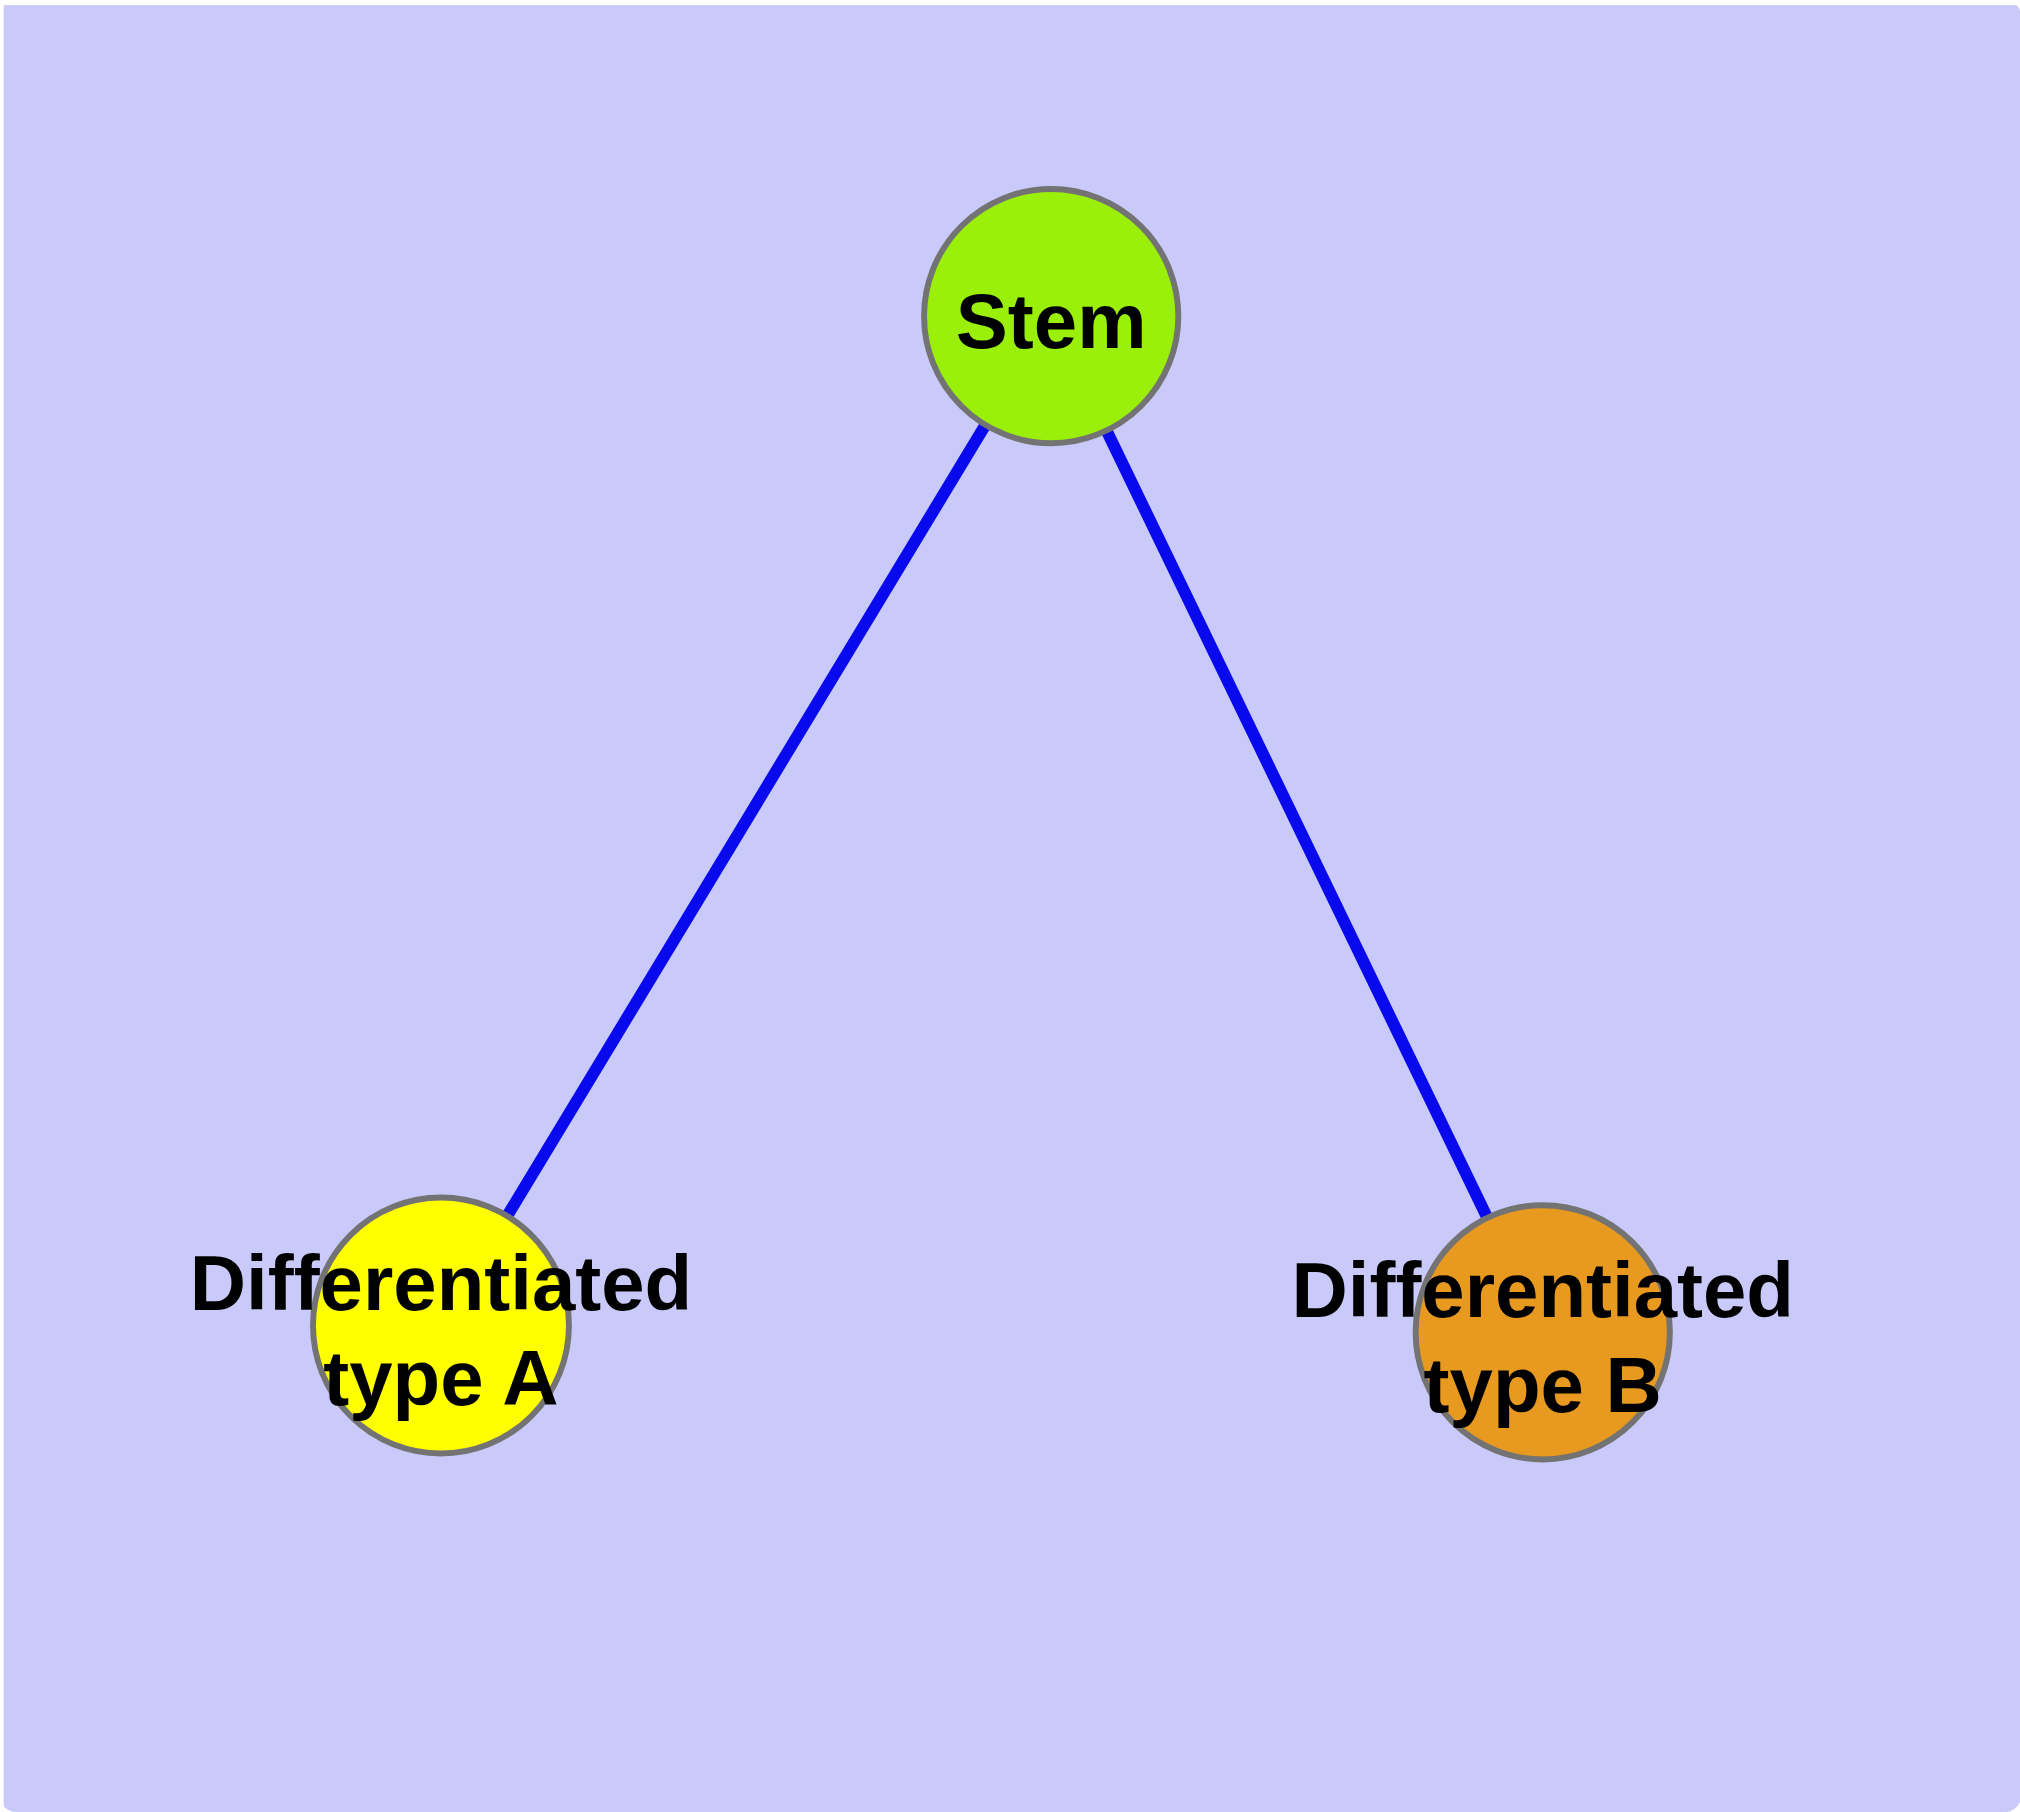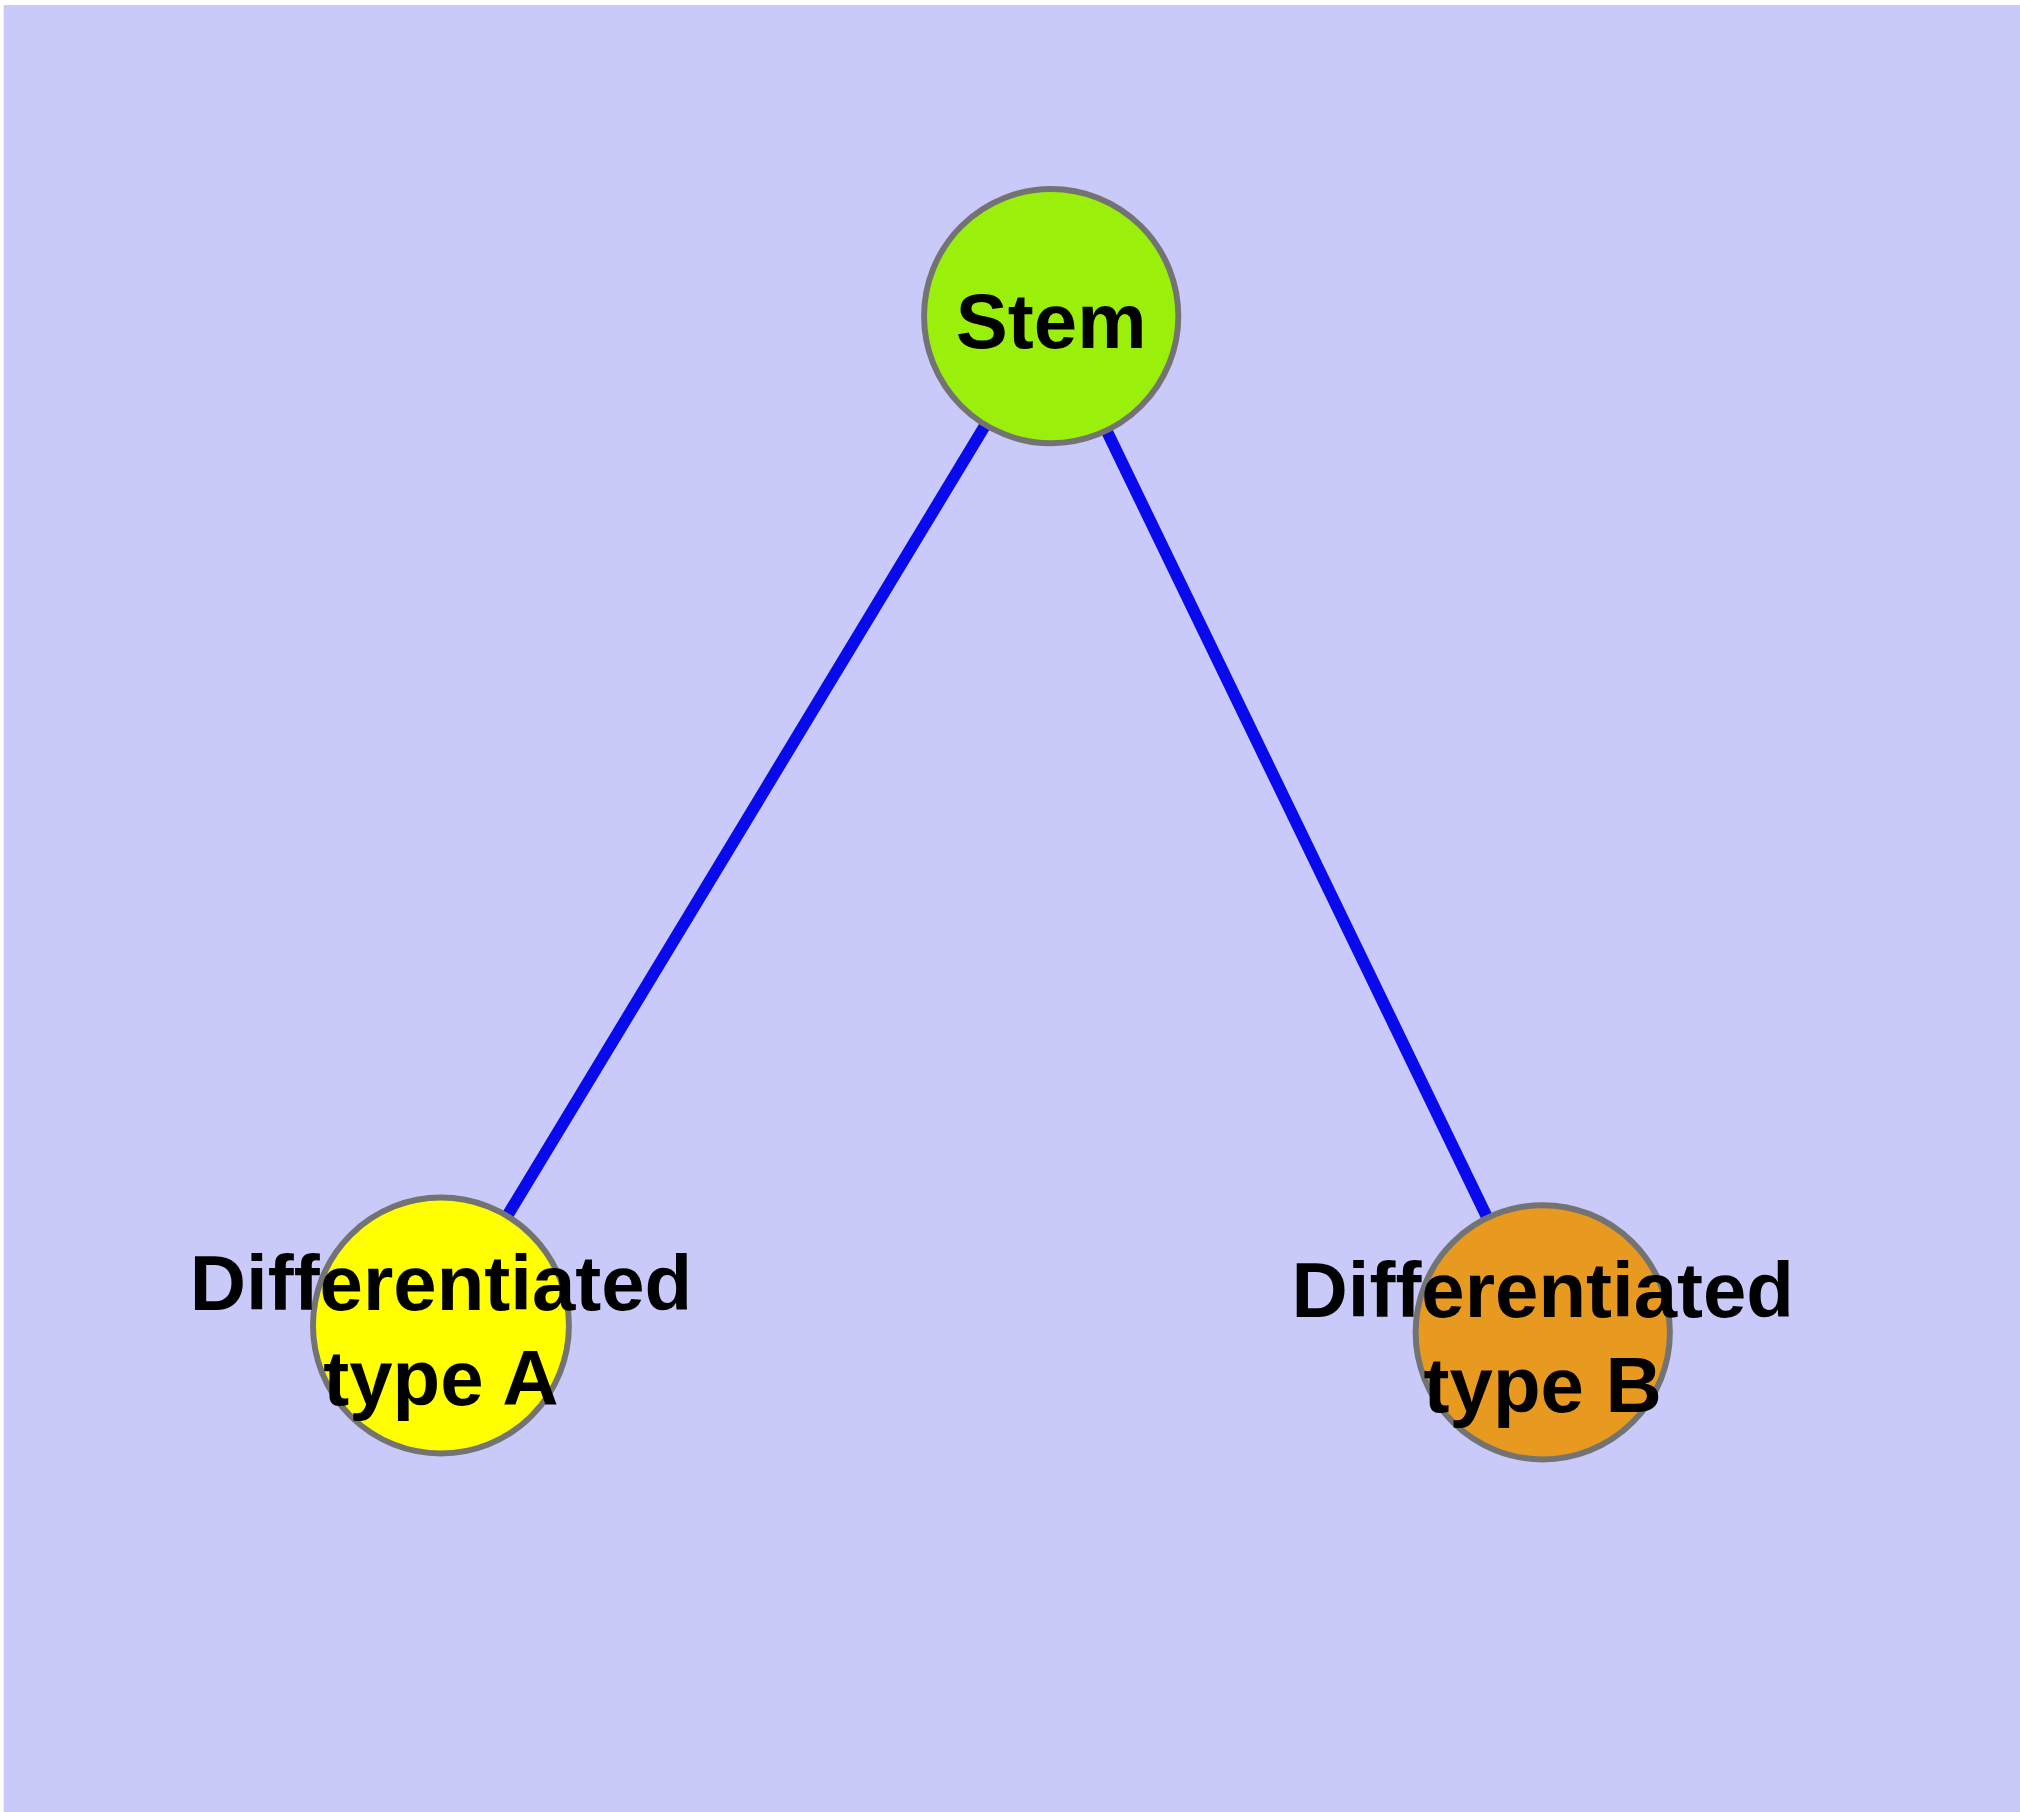--- a/index.html
+++ b/index.html
@@ -7,20 +7,21 @@
     padding: 0;
     background: #ffffff;
     font-family: "Liberation Sans", sans-serif;
   }
   .stage {
     position: relative;
     width: 2021px;
     height: 1812px;
     background: #ffffff;
     overflow: hidden;
+    border-radius: 16px;
   }
   svg.graph {
     display: block;
     width: 2021px;
     height: 1812px;
   }
   .node-circle {
     stroke-width: 7px;
   }
   .edge-line {

